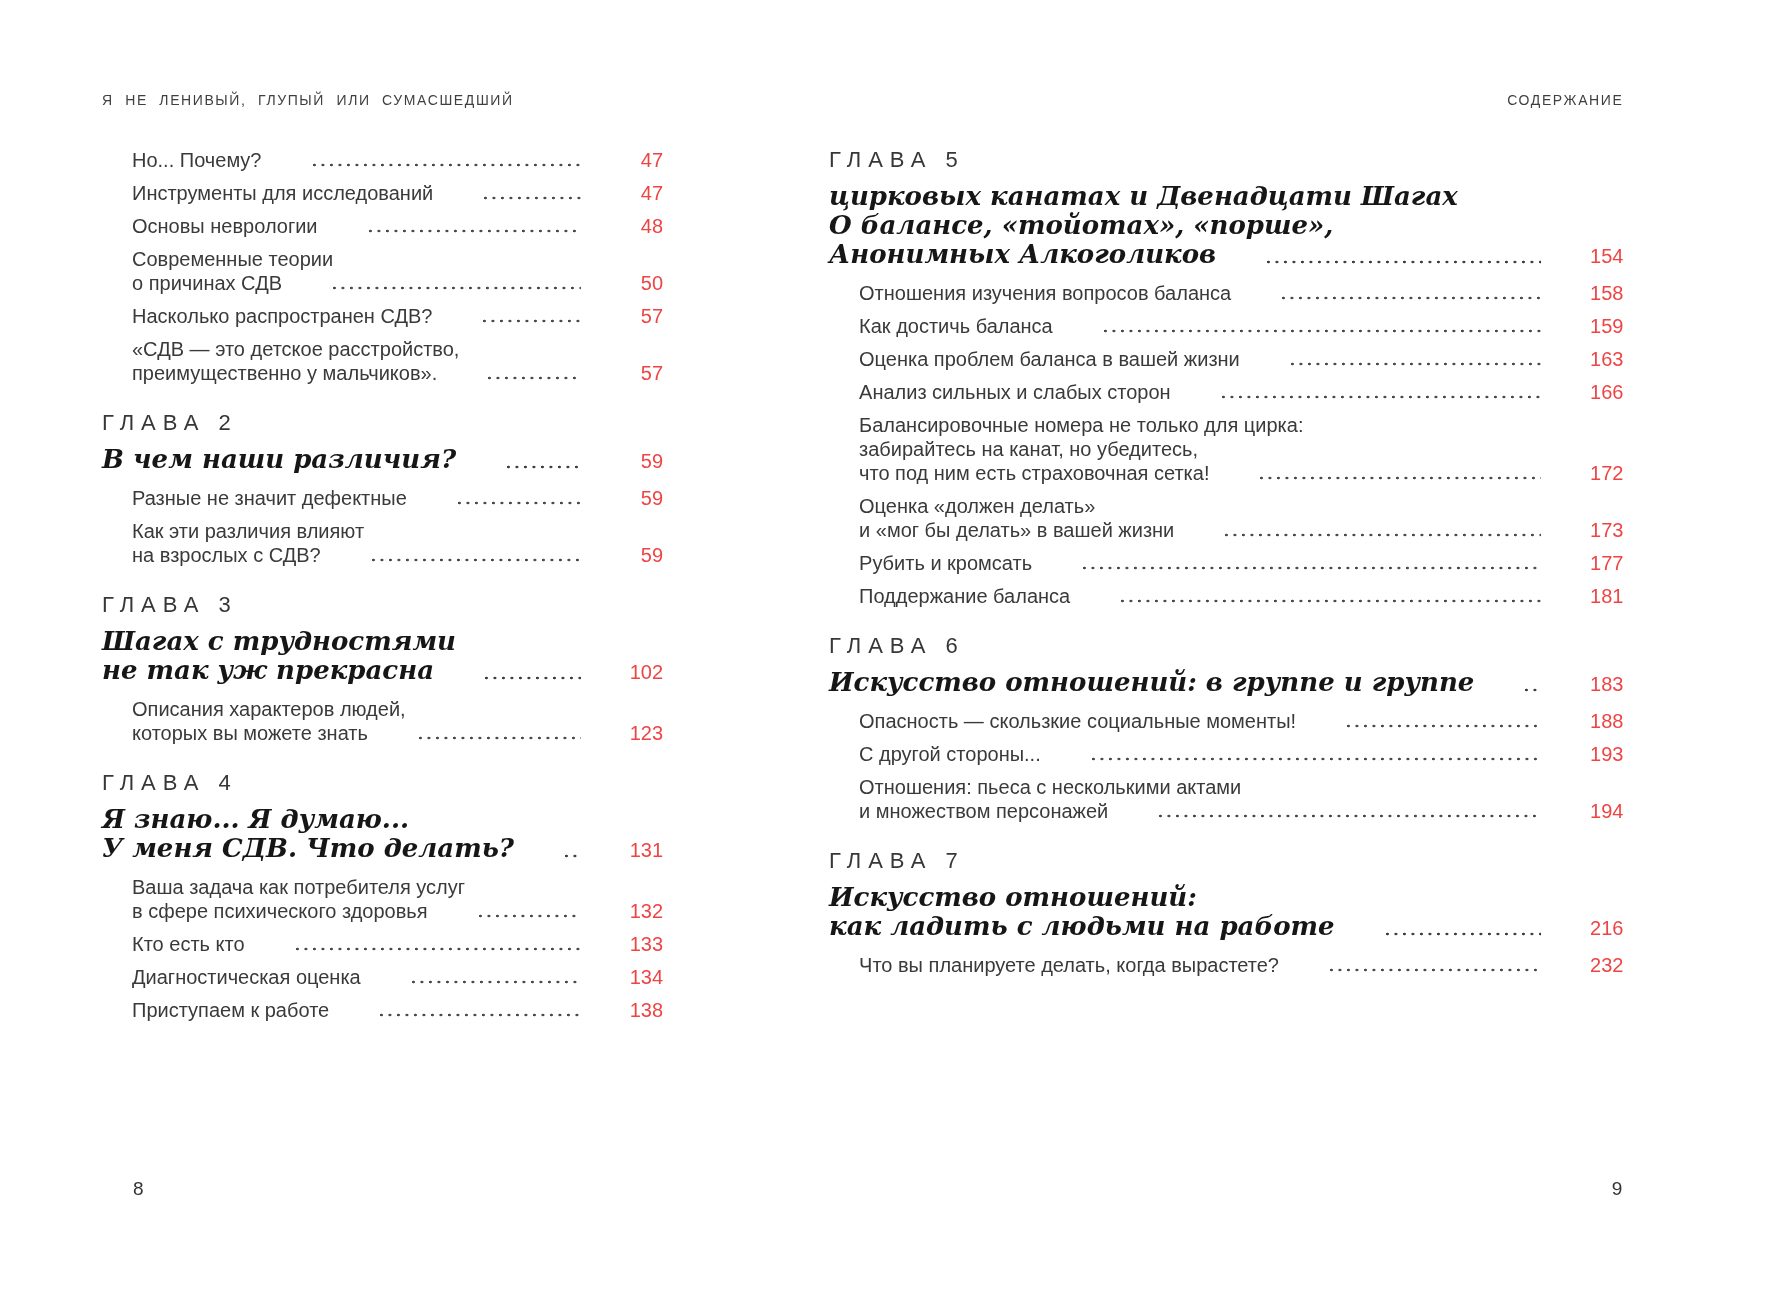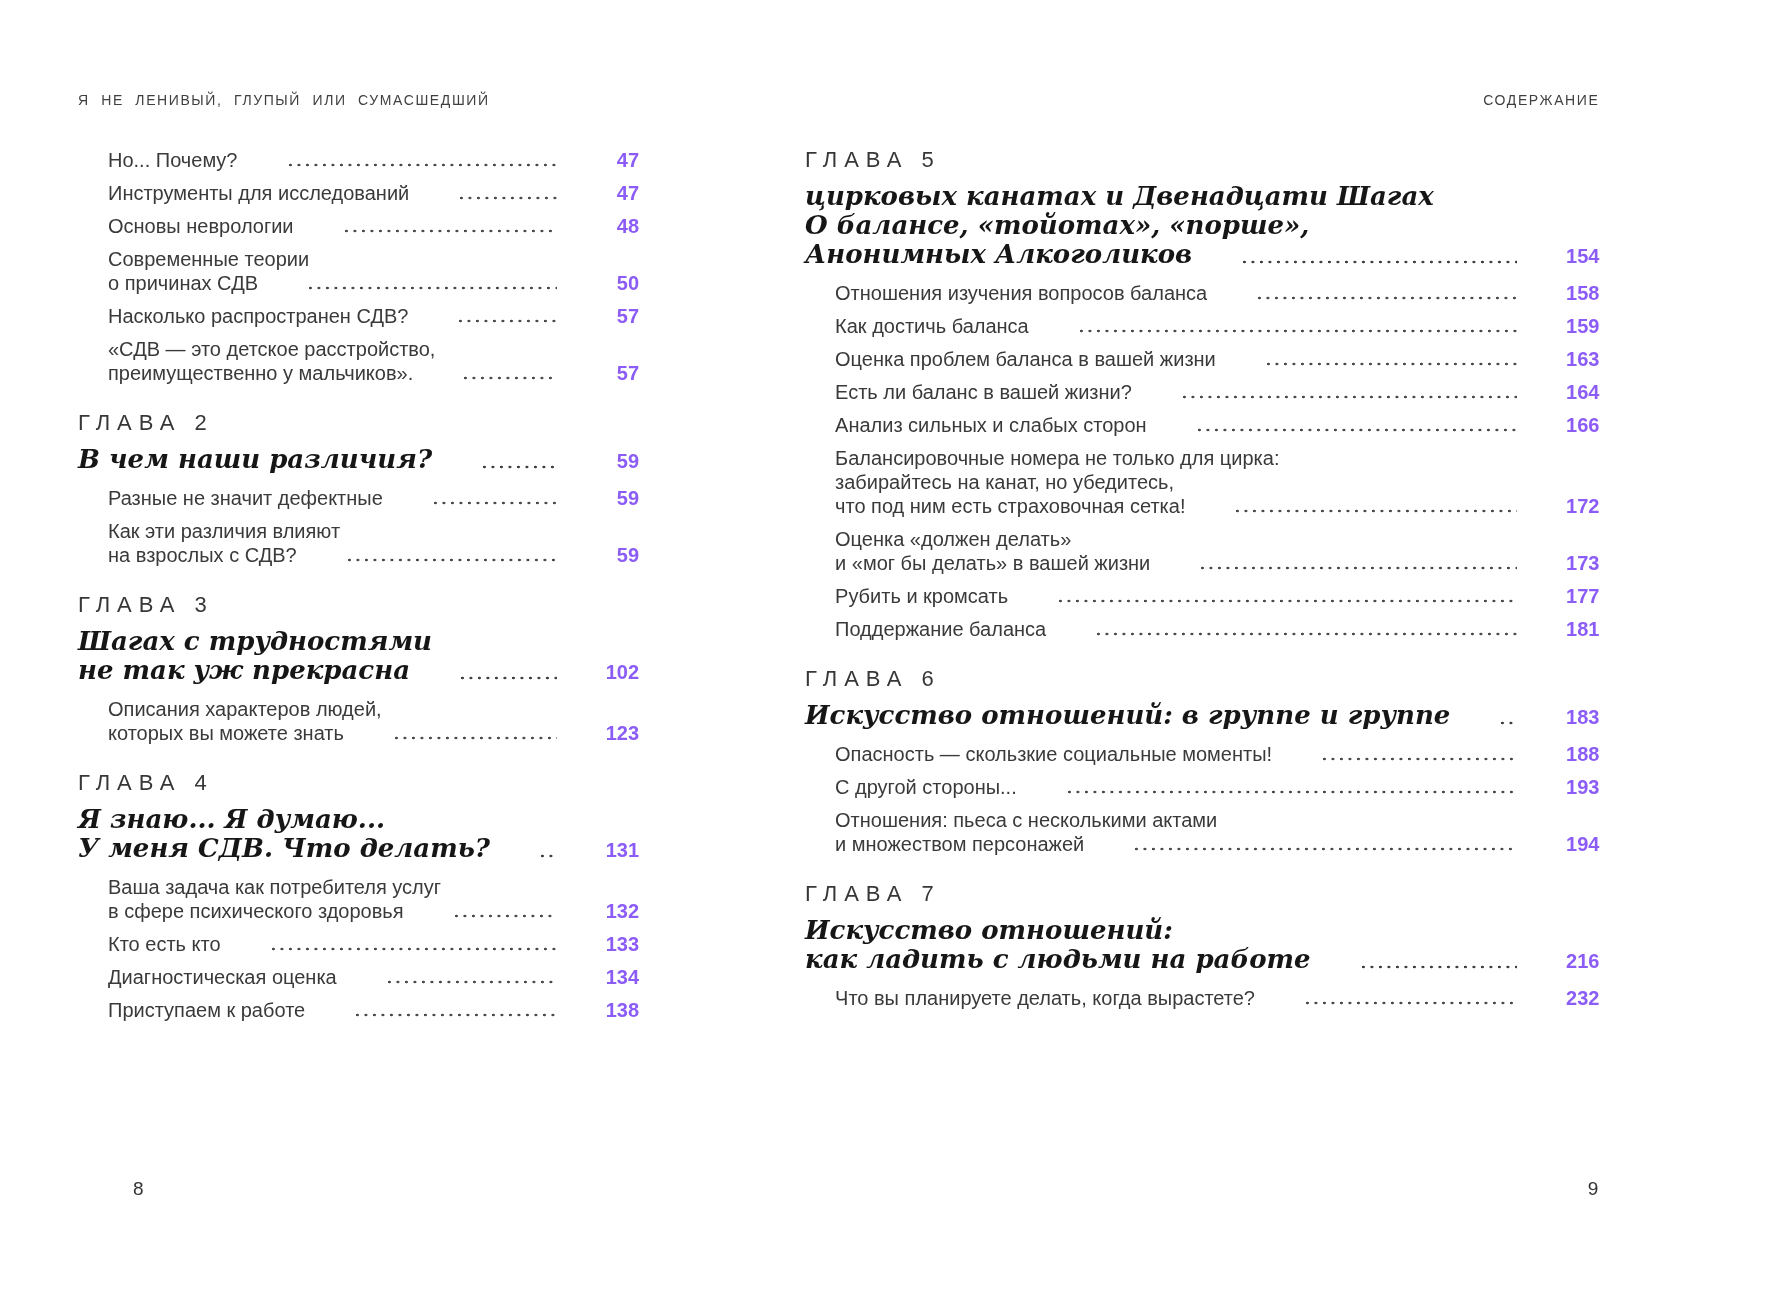--- a/index.html
+++ b/index.html
@@ -5,21 +5,21 @@
   html, body { margin: 0; padding: 0; }
   body {
     width: 1767px; height: 1296px;
     background: #ffffff;
     font-family: "Liberation Sans", sans-serif;
     color: #383838;
     overflow: hidden;
   }
   .spread { display: flex; width: 1767px; height: 1296px; }
   .page { box-sizing: border-box; position: relative; }
-  .page.left  { width: 782px;  padding: 92px 82px 0 78px; }
+  .page.left  { width: 782px;  padding: 92px 82px 0 102px; }
   .page.right { flex: 1;       padding: 92px 332px 0 84px; }
   .gutter { width: 1px; background: #ececec; height: 100%; }
 
   .running-head {
     font-size: 14px; letter-spacing: 1.6px; word-spacing: 6px;
     color: #3f3f3f; white-space: nowrap;
   }
   .running-head.right-align { text-align: right; }
 
   .toc { margin-top: 40px; }
@@ -54,22 +54,22 @@
     background-repeat: repeat-x;
   }
   .chapter-title .leader {
     margin-bottom: 7px;
     background-image: radial-gradient(circle at 1.4px 2px, #3f3f3f 1.25px, rgba(0,0,0,0) 1.6px);
   }
 
   .pagenum {
     flex: 0 0 auto; min-width: 34px; text-align: right;
     font-family: "Liberation Sans", sans-serif;
-    font-style: normal; font-weight: 700;
-    font-size: 20px; color: #8b5cf6;
+    font-style: normal; font-weight: 400;
+    font-size: 20px; color: #ef4444;
   }
 
   .folio {
     position: absolute; bottom: 96px;
     font-size: 19px; color: #333333;
   }
   .folio.folio-left  { left: 133px; }
   .folio.folio-right { right: 333px; }
 </style>
 </head>
@@ -236,27 +236,20 @@
         </div>
         <div class="entry">
           <div class="line last">
             <span class="text">Оценка проблем баланса в вашей жизни</span>
             <span class="leader"></span>
             <span class="pagenum">163</span>
           </div>
         </div>
         <div class="entry">
           <div class="line last">
-            <span class="text">Есть ли баланс в вашей жизни?</span>
-            <span class="leader"></span>
-            <span class="pagenum">164</span>
-          </div>
-        </div>
-        <div class="entry">
-          <div class="line last">
             <span class="text">Анализ сильных и слабых сторон</span>
             <span class="leader"></span>
             <span class="pagenum">166</span>
           </div>
         </div>
         <div class="entry">
           <div class="line"><span class="text">Балансировочные номера не только для цирка:</span></div>
           <div class="line"><span class="text">забирайтесь на канат, но убедитесь,</span></div>
           <div class="line last">
             <span class="text">что под ним есть страховочная сетка!</span>

